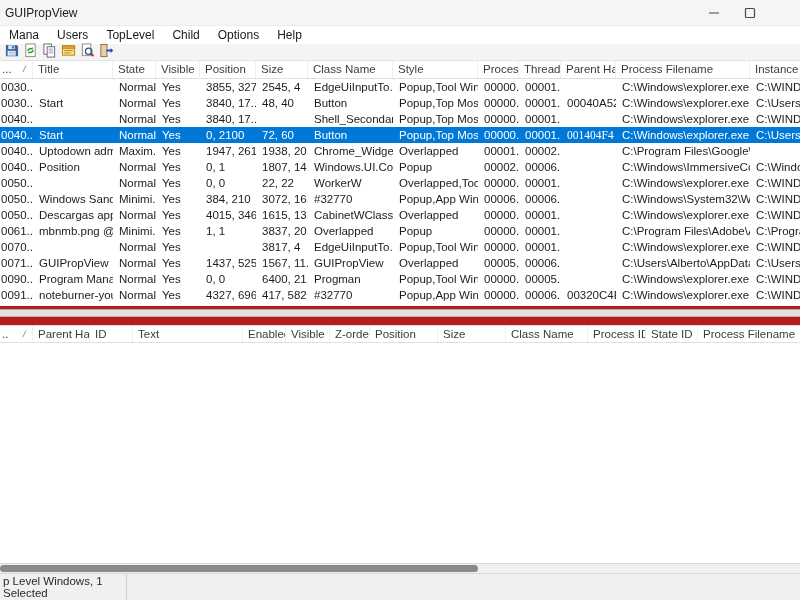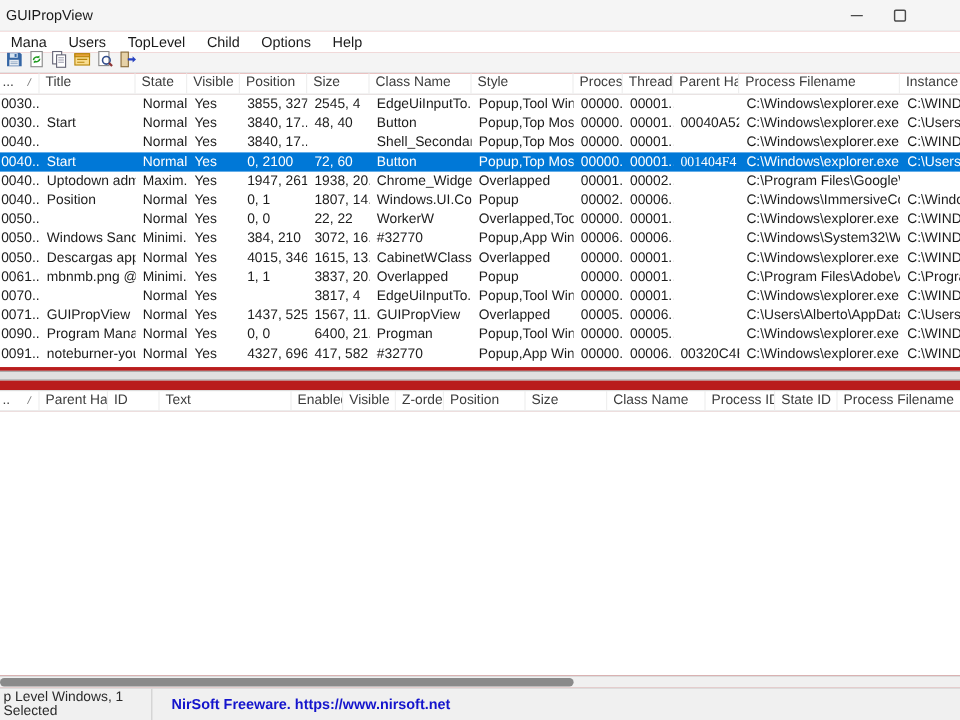--- a/index.html
+++ b/index.html
@@ -386,16 +386,15 @@
       </div>
     <div class="lv-body"></div>
   </div>
 
   <div class="hscrollbar">
     <div class="hscroll-thumb"></div>
   </div>
 
   <div class="statusbar">
     <div class="status-left">p Level Windows, 1 Selected</div>
-    <div class="status-right" id="nirsoft-link" style="color: rgb(20, 20, 204);">NirSoft Freeware. https://www.nirsoft.net</div>
   </div>
 
 </div>
 
 </body></html>

